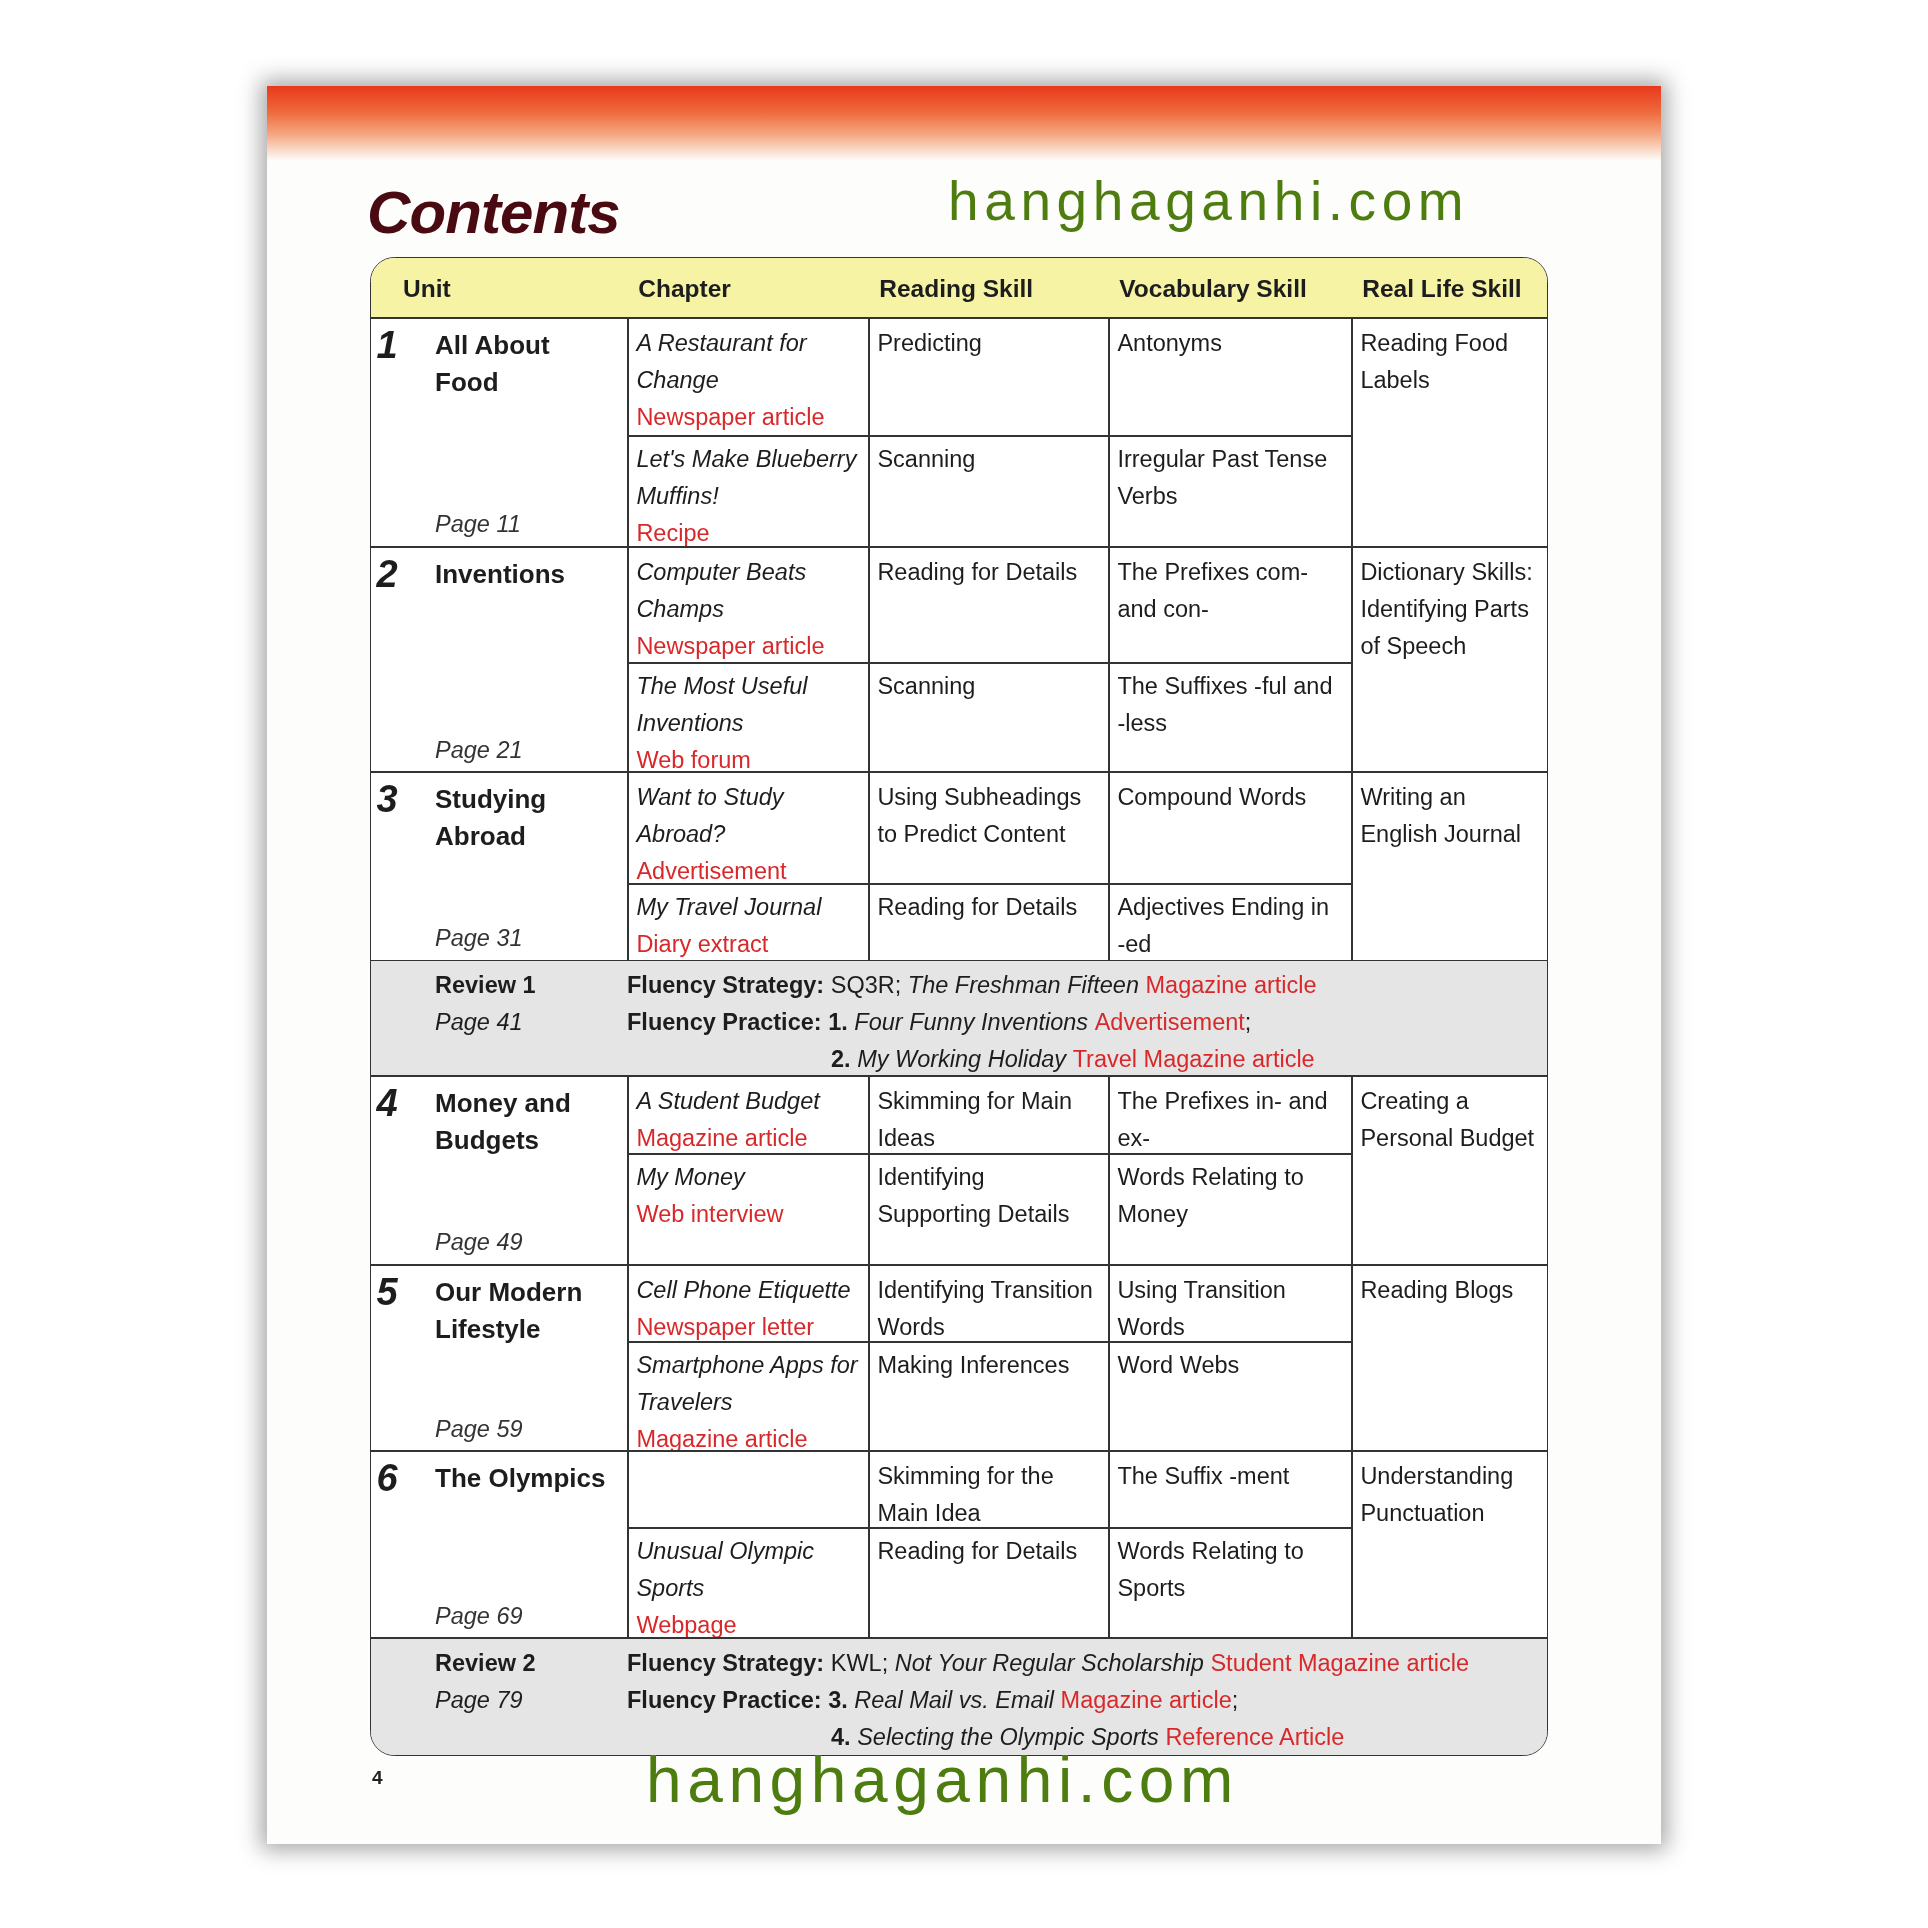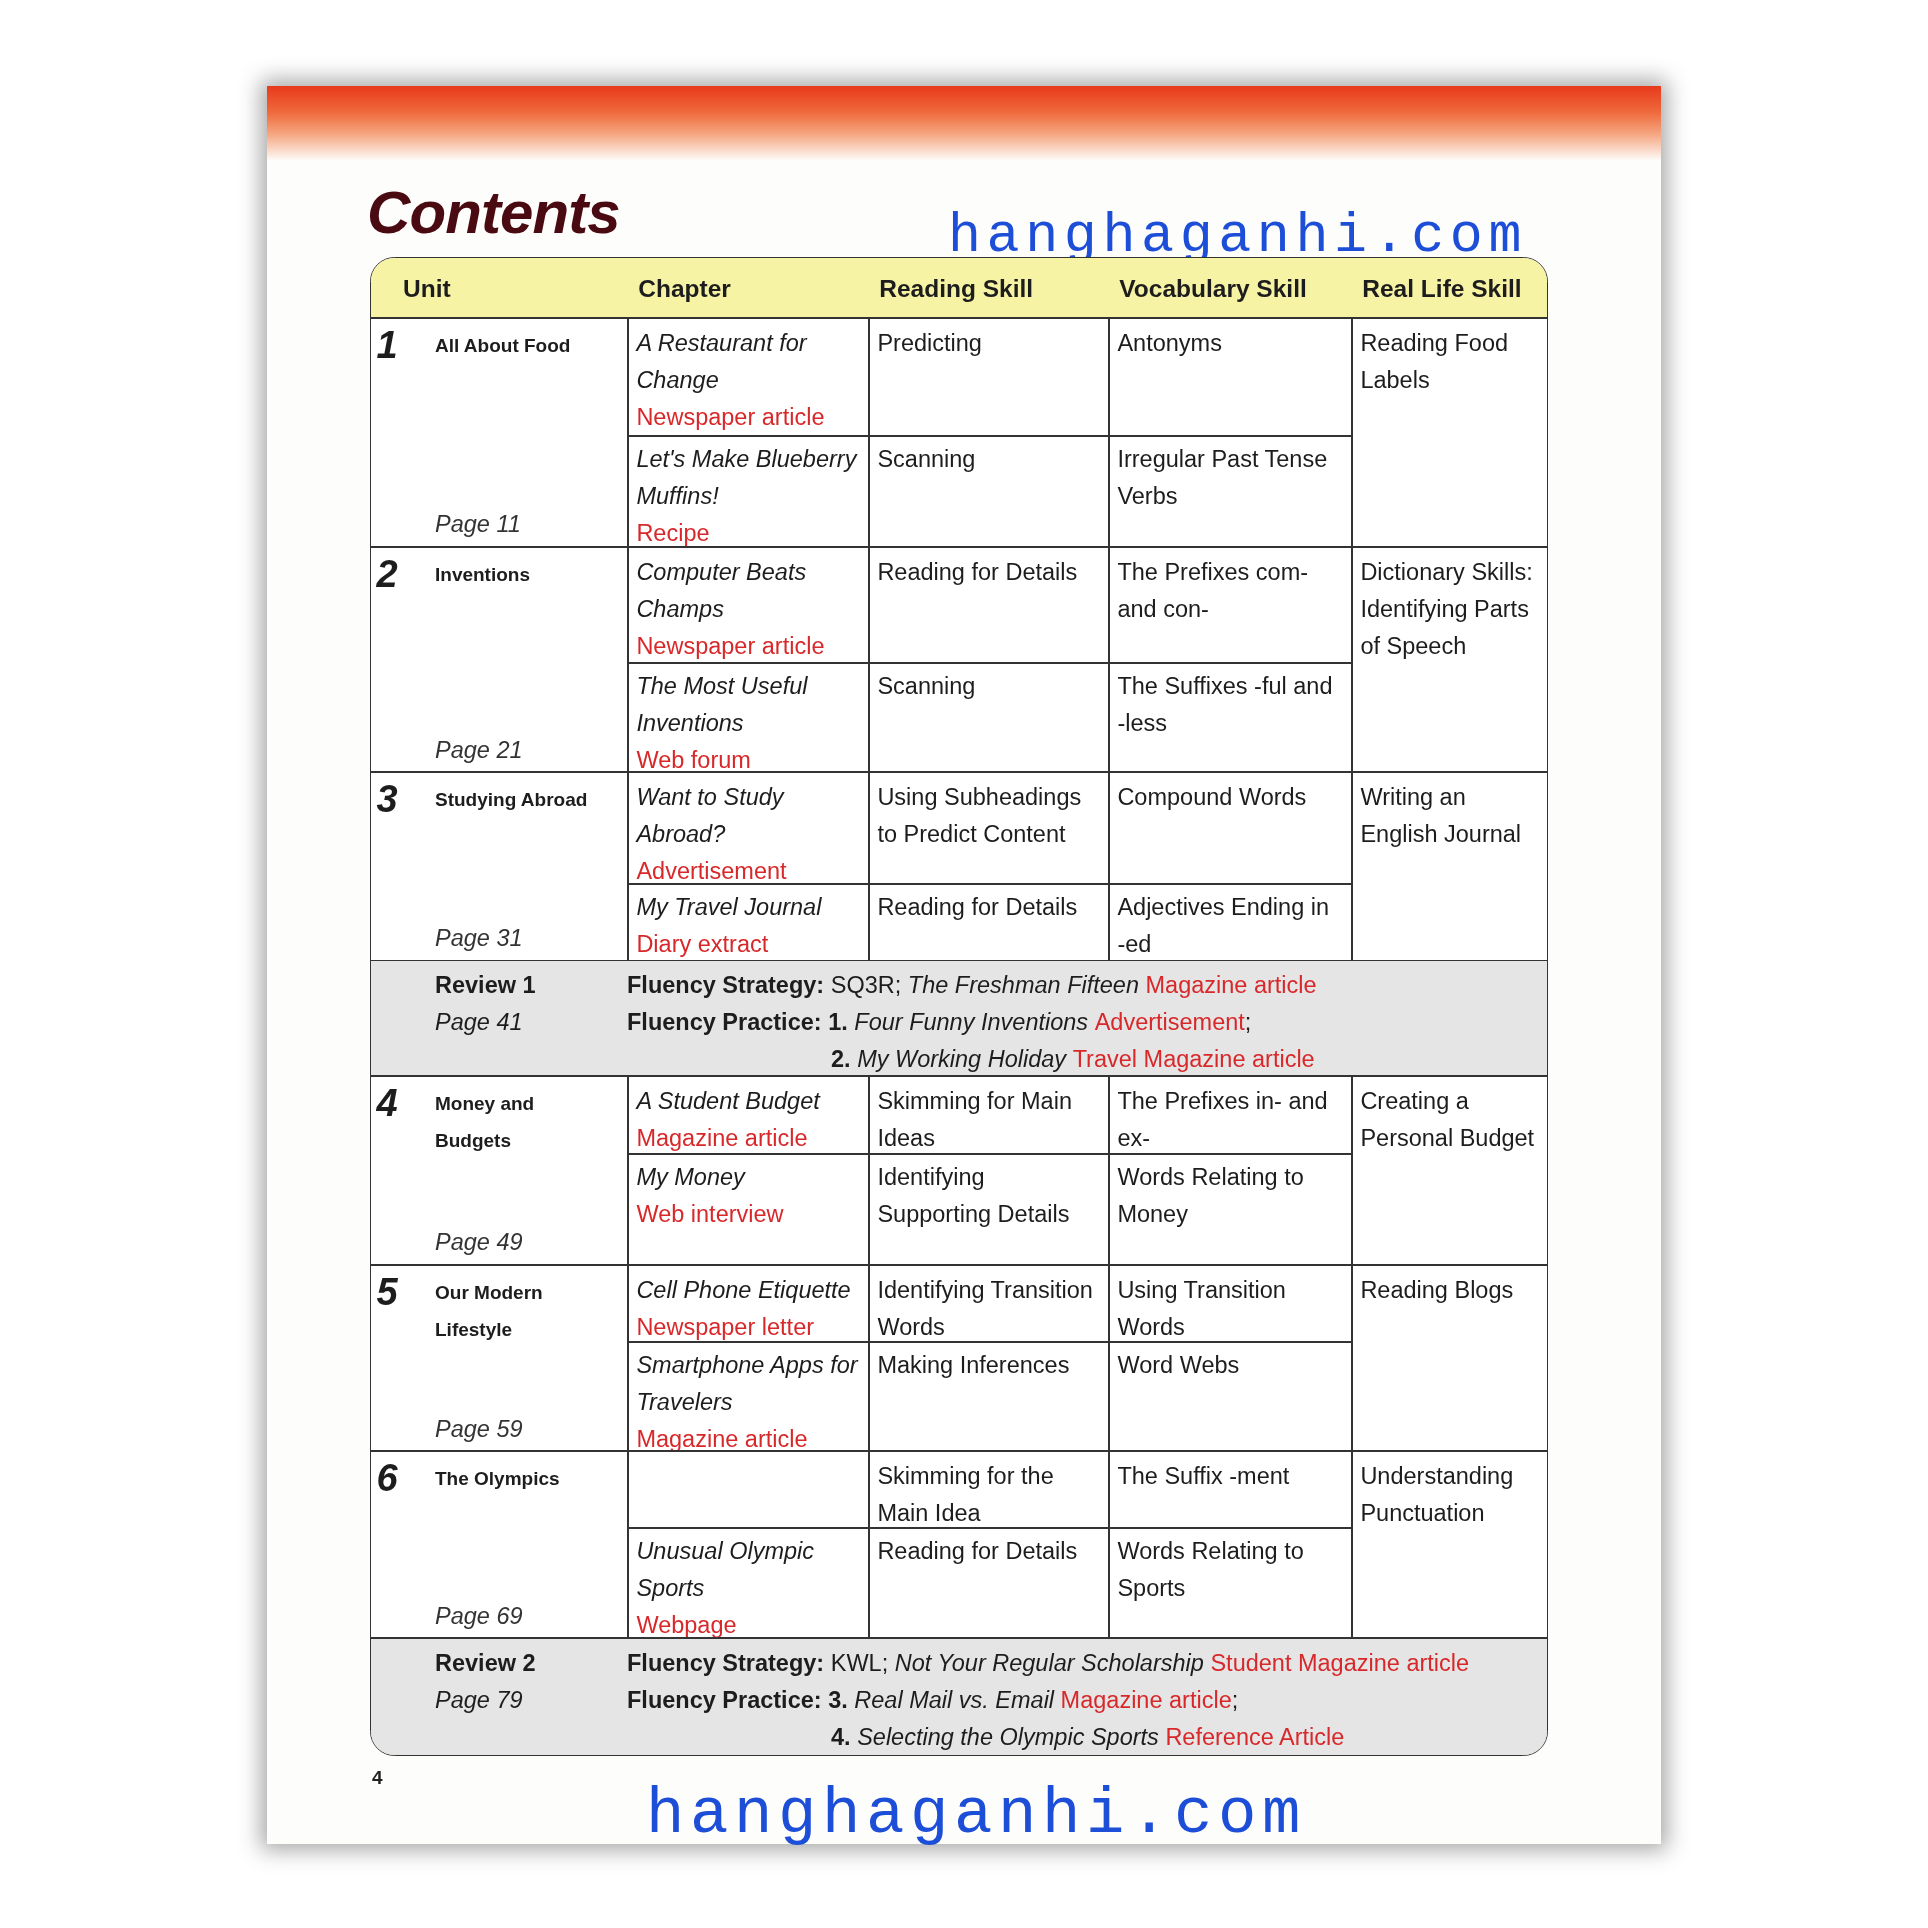--- a/index.html
+++ b/index.html
@@ -4,36 +4,36 @@
 <style>
   html, body { margin:0; padding:0; }
   body { width:1928px; height:1928px; background:#ffffff; position:relative; overflow:hidden;
          font-family:"Liberation Sans", sans-serif; }
   .page { position:absolute; left:267px; top:86px; width:1394px; height:1758px; background:#fdfdfb;
           box-shadow: 0 0 21px 5.6px rgba(0,0,0,0.35); }
   .topband { position:absolute; left:0; top:0; width:100%; height:75px;
              background:linear-gradient(to bottom, #e8391c 0%, #ef6a3c 35%, #f6a883 65%, #fdfdfb 100%); }
   .title { position:absolute; left:100px; top:92px; font-size:60px; font-weight:bold; font-style:italic;
            color:#4a0a12; letter-spacing:-0.9px; }
-  .wm { position:absolute; color:#1d4ed8; font-family:Liberation Mono, monospace; letter-spacing:5.6px;margin-top:36px; }
+  .wm { position:absolute; color:#4d7c0f; font-family:Liberation Sans, sans-serif; letter-spacing:5.6px; }
   .wm1 { left:681px; top:83px; font-size:55px; }
   .wm2 { left:379px; top:1657px; font-size:64px; }
   .pagenum { position:absolute; left:105px; top:1681px; font-size:19px; font-weight:bold; color:#222; }
 
   .table { position:absolute; left:103px; top:171px; width:1176px; height:1497px;
            border:1.9px solid #333; border-radius:24.5px; overflow:hidden; background:#fff; }
   .cell { position:absolute; box-sizing:border-box; font-size:23.5px; color:#1d1d1d; line-height:37px; padding:5.6px 9.4px 0 9.4px; }
   .hdr { background:#f7f3a4; font-weight:bold; font-size:24.5px; line-height:53px; padding:3.8px 0 0 11.3px; }
   .vline { position:absolute; width:1.9px; background:#333; }
   .hline { position:absolute; height:1.9px; background:#333; }
   .red { color:#d8282a; }
   .it { font-style:italic; }
   .b { font-weight:bold; }
   .unitnum { position:absolute; font-size:38px; font-weight:bold; font-style:italic; left:5.6px; top:7.5px; }
-  .unitname { position:absolute; left:64px; top:7.5px; font-weight:bold; font-size:19px; line-height:37px; }
+  .unitname { position:absolute; left:64px; top:7.5px; font-weight:bold; font-size:26px; line-height:37px; }
   .unitpage { position:absolute; left:64px; font-style:italic; color:#333; font-size:23.5px; }
   .review { background:#e5e5e5; }
   .rv-label { position:absolute; left:64px; top:5.6px; line-height:37px; font-size:23.5px; }
 </style>
 </head>
 <body>
 
 <div class="page">
   <div class="topband"></div>
   <div class="title">Contents</div>

